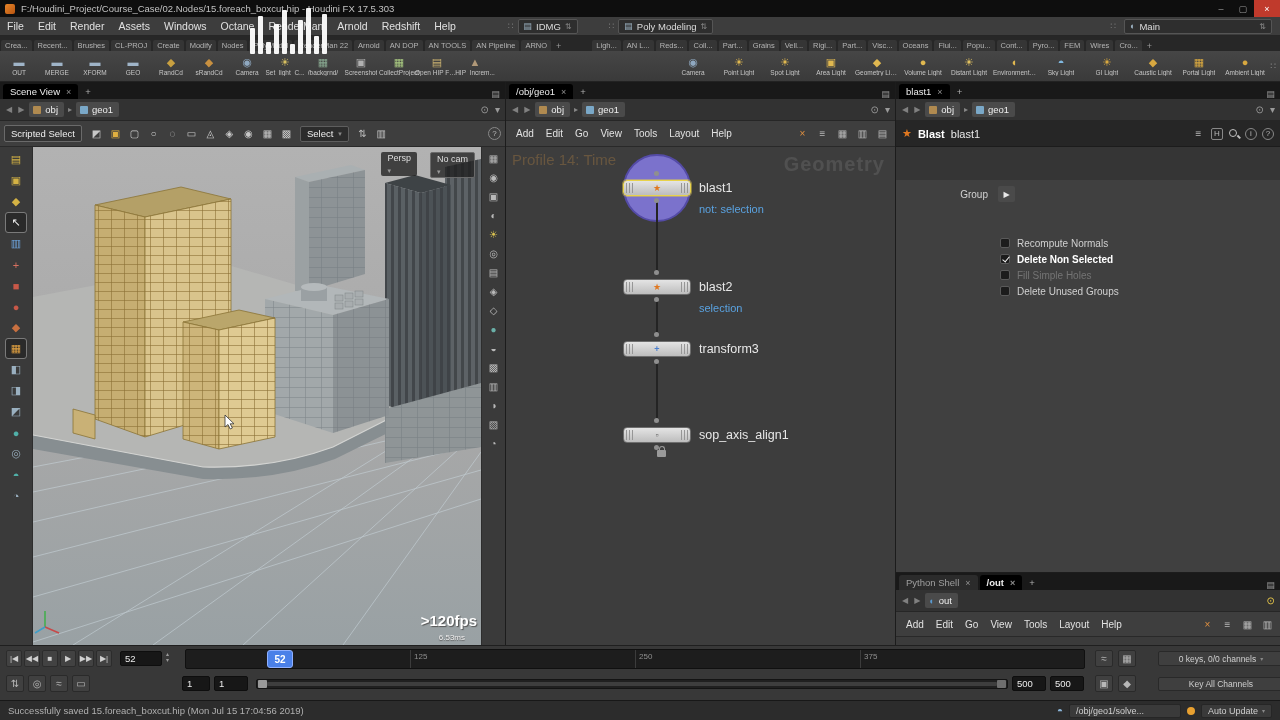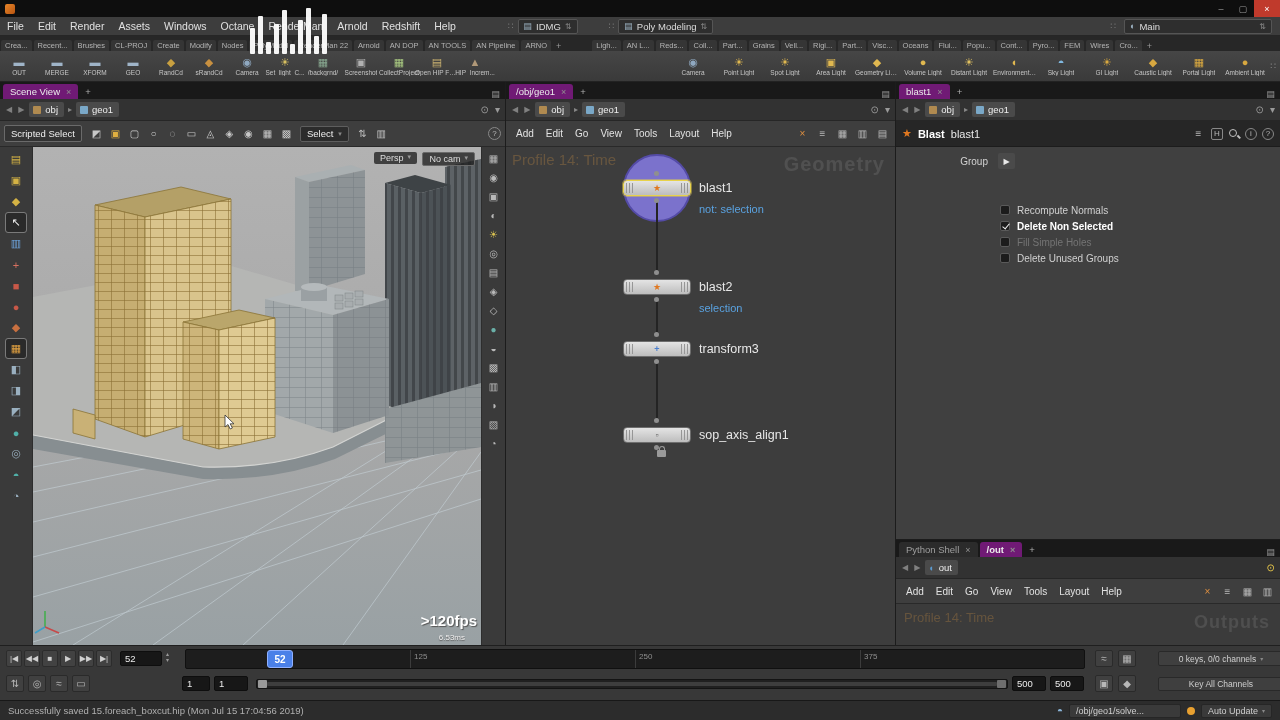--- a/index.html
+++ b/index.html
@@ -44,21 +44,21 @@
   .wm-text{position:absolute;left:18px;top:26px;font-size:27px;font-weight:bold;color:#fff;text-shadow:0 1px 3px rgba(0,0,0,.55);z-index:60;pointer-events:none;letter-spacing:1px;}
   .wm-logo{position:absolute;left:250px;top:8px;display:flex;align-items:flex-end;gap:3px;z-index:60;pointer-events:none;opacity:.95;}
   .wm-bar{width:5px;background:#fff;border-radius:1px;}
 
   
   .pane{position:absolute;top:82px;height:563px;background:#353535;}
   #pane-scene{left:0;width:505px;}
   #pane-net{left:505px;width:390px;border-left:1px solid #1c1c1c;}
   #pane-right{left:895px;width:385px;border-left:1px solid #1c1c1c;}
   .ptabs{height:17px;background:#191919;display:flex;align-items:flex-end;padding-left:3px;font-size:9.5px;}
-  .ptab{background:#701a75;color:#ececec;padding:2px 7px;border-radius:3px 3px 0 0;margin-right:2px;display:flex;align-items:center;gap:6px;}
+  .ptab{background:#000000;color:#ececec;padding:2px 7px;border-radius:3px 3px 0 0;margin-right:2px;display:flex;align-items:center;gap:6px;}
   .ptab.inactive{background:#2b2b2b;color:#9f9f9f;font-weight:normal;}
   .ptab .x{color:#909090;font-size:9px;}
   .ptab-add{color:#b0b0b0;padding:2px 5px;}
   .ptabs .pane-menu{margin-left:auto;color:#9a9a9a;padding:0 5px;font-size:9px;}
   .pathbar{height:22px;background:#323232;border-bottom:1px solid #262626;display:flex;align-items:center;gap:4px;padding:0 5px;}
   .nav-arr{color:#808080;font-size:8px;padding:0 1px;}
   .crumb{background:#4a4a4a;border-radius:2px;padding:1px 6px 1px 4px;font-size:9.5px;color:#eee;display:flex;align-items:center;gap:4px;height:15px;}
   .crumb-ico{width:8px;height:8px;border-radius:1px;}
   .crumb-ico.obj{background:#b08a50;}
   .crumb-ico.geo{background:#7aa8c8;}
@@ -73,21 +73,21 @@
   .select-chip{background:#2c2c2c;border:1px solid #5e5e5e;border-radius:2px;height:16px;display:flex;align-items:center;gap:5px;padding:0 6px;font-size:9.5px;color:#eee;margin:0 3px;}
   .help-circ{margin-left:auto;width:13px;height:13px;border:1px solid #888;border-radius:50%;display:flex;align-items:center;justify-content:center;font-size:8px;color:#bbb;}
   .vp-body{display:flex;height:498px;}
   .vstrip{background:#3a3a3a;display:flex;flex-direction:column;align-items:center;padding-top:3px;gap:2px;}
   .vstrip.left{width:33px;border-right:1px solid #2d2d2d;}
   .vstrip.right{width:24px;border-left:1px solid #2d2d2d;}
   .vstrip-ico{width:20px;height:19px;display:flex;align-items:center;justify-content:center;font-size:11px;border-radius:2px;flex:none;}
   .vstrip.right .vstrip-ico{width:18px;height:17px;font-size:10px;}
   .vstrip-ico.active{background:#2a2a2a;outline:1px solid #7a7a7a;}
   .vp-canvas{position:relative;width:448px;height:498px;}
-  .vp-overlay-chip{position:absolute;background:rgba(32,32,32,.78);border-radius:2px;color:#ddd;font-size:9px;padding:1px 6px;display:flex;gap:4px;align-items:flex-start;z-index:5;}
+  .vp-overlay-chip{position:absolute;background:rgba(32,32,32,.78);border-radius:2px;color:#ddd;font-size:9px;padding:1px 6px;display:flex;gap:4px;align-items:flex-start;z-index:5;flex-direction:column;}
   .vp-hint1{position:absolute;left:33px;width:448px;bottom:26px;text-align:center;font-size:9px;color:#f2f2f2;text-shadow:0 1px 1px rgba(40,40,40,.8);z-index:5;}
   .vp-hint2{position:absolute;left:20px;width:448px;bottom:11px;text-align:center;font-size:9.5px;font-weight:bold;color:#2433e0;z-index:5;}
   .vp-fps{position:absolute;right:28px;bottom:16px;font-size:15px;font-weight:bold;color:#fff;text-shadow:1px 1px 1px #555;z-index:5;}
   .vp-ms{position:absolute;right:40px;bottom:3px;font-size:8px;color:#f0f0f0;text-shadow:0 1px 1px #555;z-index:5;}
 
   
   .netmenus{height:26px;background:#3e3e3e;border-bottom:1px solid #292929;display:flex;align-items:center;padding:0 4px;font-size:10px;color:#e2e2e2;}
   .netmenu-item{padding:0 6px;}
   .netmenu-icons{margin-left:auto;display:flex;gap:3px;}
   .net-canvas{position:relative;height:498px;background:#3d3d3d;overflow:hidden;}
@@ -113,21 +113,21 @@
   .param-header{height:26px;background:#262626;border-bottom:1px solid #1c1c1c;display:flex;align-items:center;gap:6px;padding:0 6px;}
   .param-header .ptype{font-size:11px;font-weight:bold;color:#fff;}
   .param-header .pname{font-size:11px;color:#e8e8e8;}
   .ph-icons{margin-left:auto;display:flex;align-items:center;gap:5px;color:#b8b8b8;}
   .ph-ico{width:15px;height:15px;display:flex;align-items:center;justify-content:center;font-size:10px;}
   .badge-h{border:1px solid #888;border-radius:2px;font-size:8px;width:12px;height:12px;}
   .search-ico{position:relative;width:12px;height:12px;}
   .search-ico::before{content:"";position:absolute;left:1px;top:1px;width:6px;height:6px;border:1.5px solid #c0c0c0;border-radius:50%;}
   .search-ico::after{content:"";position:absolute;left:8.5px;top:8.5px;width:4px;height:1.5px;background:#c0c0c0;transform:rotate(45deg);}
   .circ{width:12px;height:12px;border:1px solid #888;border-radius:50%;display:flex;align-items:center;justify-content:center;font-size:8px;}
-  .param-body{position:relative;height:392px;background:#404040;font-size:10px;}
+  .param-body{position:relative;height:392px;background:#404040;font-size:10px;margin-top:33px;}
   .prow{position:absolute;left:0;width:100%;display:flex;align-items:center;}
   .plabel{width:98px;text-align:right;color:#d2d2d2;flex:none;padding-right:6px;}
   .pfield{background:#191919;border:1px solid #101010;border-radius:2px;height:16px;display:flex;align-items:center;color:#ececec;}
   .pfield .ftext{padding:0 4px;overflow:hidden;white-space:nowrap;flex:1;font-size:9.5px;}
   .fdrop{width:12px;height:100%;border-left:1px solid #2e2e2e;display:flex;align-items:center;justify-content:center;color:#999;font-size:7px;flex:none;}
   .sel-arrow-btn{width:17px;height:16px;margin-left:4px;background:#4a4a4a;border-radius:2px;display:flex;align-items:center;justify-content:center;color:#e8e8e8;font-size:8px;}
   .combo{background:#4e4e4e;border-radius:2px;height:16px;display:flex;align-items:center;gap:6px;padding:0 6px;color:#f0f0f0;}
   .combo .fdrop{border-left:1px solid #3a3a3a;margin-right:-6px;}
   .pcheck-row{position:absolute;display:flex;align-items:center;gap:7px;left:104px;height:14px;color:#d0d0d0;}
   .pcheck{width:10px;height:10px;background:#1c1c1c;border:1px solid #5a5a5a;border-radius:2px;position:relative;flex:none;}
@@ -166,20 +166,21 @@
   .schip{background:#3a3a3a;border:1px solid #262626;border-radius:2px;height:14px;display:flex;align-items:center;gap:4px;padding:0 6px;font-size:9px;color:#cfcfcf;}
   .led{width:8px;height:8px;border-radius:50%;background:#e8a030;}
 </style>
 </head>
 <body>
 
 <div id="app">
 
   <div class="titlebar">
     <span class="app-icon"></span>
+    <span class="title">F:/Houdini_Project/Course_Case/02.Nodes/15.foreach_boxcut.hip - Houdini FX 17.5.303</span>
     <div class="winbtns">
       <span class="winbtn">–</span>
       <span class="winbtn">▢</span>
       <span class="winbtn close">×</span>
     </div>
   </div>
 
   <div class="menubar">
     <div class="menus">
 

